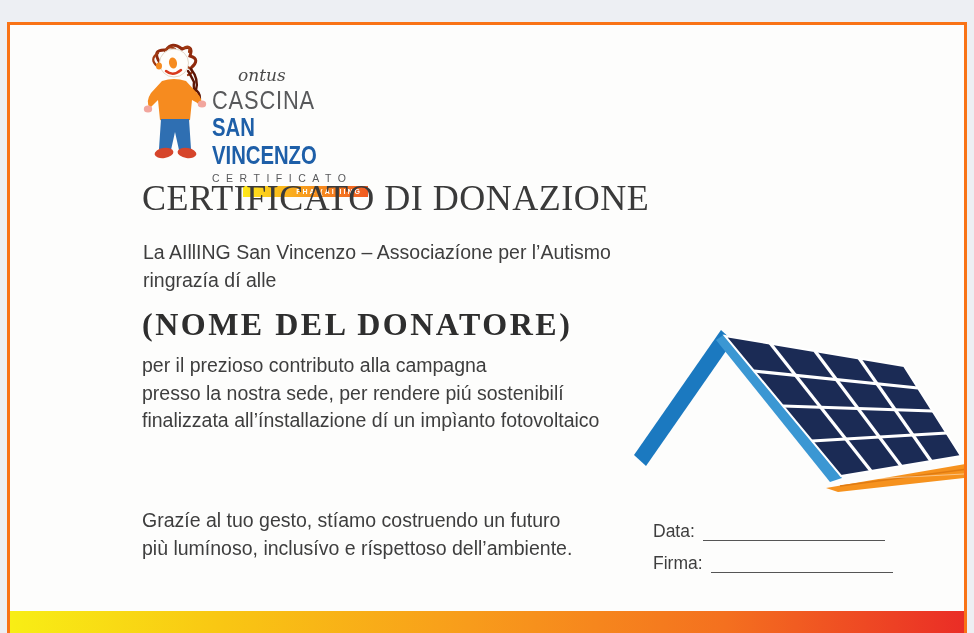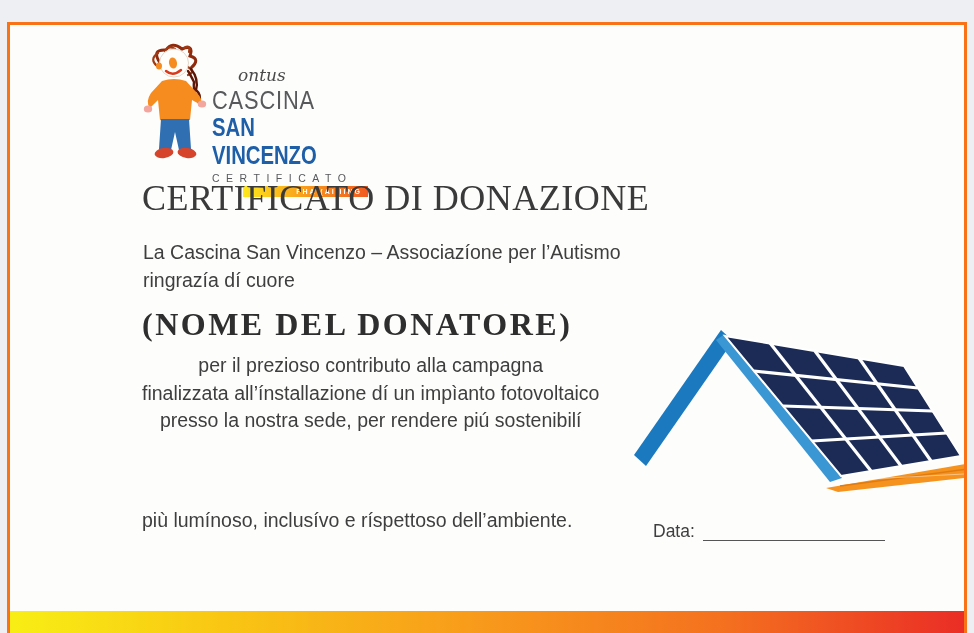--- a/index.html
+++ b/index.html
@@ -48,21 +48,21 @@
     font-size:36px;letter-spacing:0.5px;color:#3a3a3a;line-height:1;
     white-space:nowrap;
   }
   .intro{position:absolute;left:133px;top:213px;font-size:19.5px;line-height:28px;color:#3e3e3e;}
   .donor{
     position:absolute;left:132px;top:283px;
     font-family:"Liberation Serif",serif;font-weight:700;
     font-size:32px;letter-spacing:2.5px;color:#2e2e2e;line-height:1;
     white-space:nowrap;
   }
-  .campaign{position:absolute;left:132px;top:327px;font-size:19.5px;line-height:27.6px;color:#3e3e3e;text-align:center;}
+  .campaign{position:absolute;left:132px;top:327px;font-size:19.5px;line-height:27.6px;color:#3e3e3e;}
   .campaign .bold-line{font-weight:700;color:#2c2c2c;}
   .gratitude{position:absolute;left:132px;top:481px;font-size:19.5px;line-height:28px;color:#3e3e3e;}
   
   .roof{position:absolute;left:618px;top:303px;width:344px;height:172px;}
   
   .sign{position:absolute;left:643px;top:496px;width:260px;}
   .sign-row{display:flex;align-items:center;height:22px;margin-bottom:10px;}
   .sign-label{font-size:17.5px;color:#3e3e3e;line-height:1;}
   .sign-line{display:inline-block;width:182px;border-bottom:1.5px solid #555;height:16px;margin-left:8px;}
   .president{
@@ -109,33 +109,34 @@
     <div class="logo-sv">SAN VINCENZO</div>
     <div class="logo-assoc">CERTIFICATO</div>
     <div class="logo-banner">
       <span>FHA (AIllING</span>
     </div>
   </div>
 
   <h1 class="title" style="margin:0;font-weight:400;">CERTIFICATO DI DONAZIONE</h1>
 
   <div class="intro">
-    <div>La Cascina San Vincenzo – Associazíone per l’Autismo</div>
-    <div>ringrazía dí cuore</div>
+    <div>La AIllING San Vincenzo – Associazíone per l’Autismo</div>
+    <div>ringrazía dí alle</div>
   </div>
 
   <div class="donor">(NOME DEL DONATORE)</div>
 
   <div class="campaign">
     <div>per il prezioso contributo alla campagna</div>
+    <div>presso la nostra sede, per rendere piú sostenibilí</div>
     <div>finalizzata all’ínstallazione dí un impìanto fotovoltaico</div>
-    <div>presso la nostra sede, per rendere piú sostenibilí</div>
   </div>
 
   <div class="gratitude">
+    <div>Grazíe al tuo gesto, stíamo costruendo un futuro</div>
     <div>più lumínoso, inclusívo e ríspettoso dell’ambiente.</div>
   </div>
 
   <svg class="roof" viewBox="0 0 344 172">
 
     <polygon points="93,2 105,13 18,138 6,127" fill="#1b79c0"></polygon>
 
     <polygon points="97,6 214,150 202,154 88,12" fill="#3b97d3"></polygon>
 
     <polygon points="97,8 276,38 333,128 213,148" fill="#1b2b55" stroke="#ffffff" stroke-width="2"></polygon>
@@ -152,17 +153,21 @@
     <polygon points="198,160 338,136 344,149 210,164" fill="#f6921e"></polygon>
     <line x1="212" y1="158" x2="340" y2="141" stroke="#e07b12" stroke-width="1.6"></line>
     <line x1="222" y1="152" x2="336" y2="146" stroke="#ffffff" stroke-width="1" opacity="0.45"></line>
   </svg>
 
   <div class="sign">
     <div class="sign-row">
       <span class="sign-label">Data:</span>
       <span class="sign-line"></span>
     </div>
+    <div class="sign-row">
+      <span class="sign-label">Firma:</span>
+      <span class="sign-line"></span>
+    </div>
   </div>
 
   <div class="rainbow-bar"></div>
 
 </div>
 
 </body></html>

